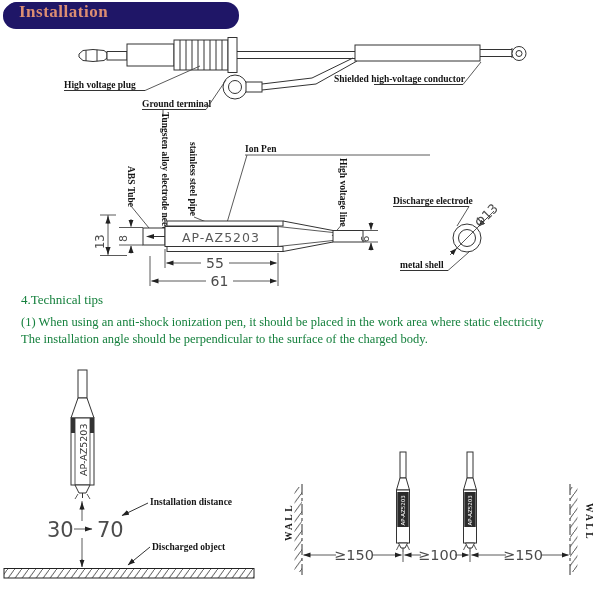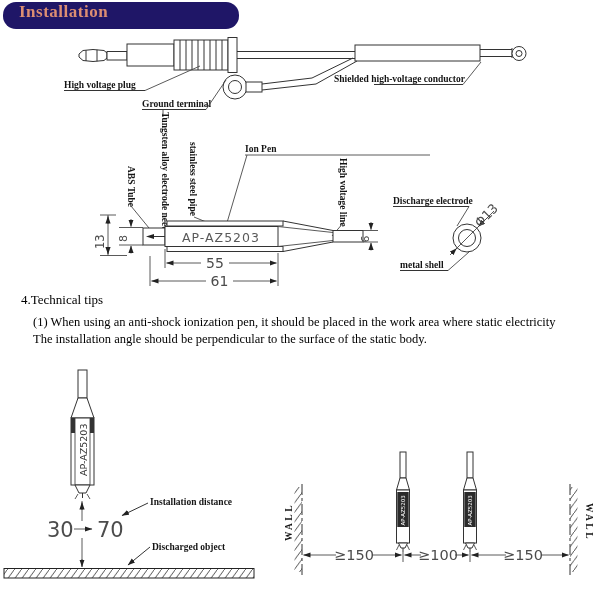--- a/index.html
+++ b/index.html
@@ -1,23 +1,23 @@
 <!DOCTYPE html>
 <html><head>
 <meta charset="utf-8">
 <style>
   html,body{margin:0;padding:0;background:#fff;}
   .page{position:relative;width:600px;height:600px;background:#ffffff;overflow:hidden;
-        font-family:"Liberation Serif",serif;}
+        font-family:"Liberation Serif",serif;border-radius:23px;}
   .banner{position:absolute;left:3px;top:2px;width:236px;height:27px;border-radius:13px;
           box-sizing:border-box;padding-left:16px;line-height:26px;
           font:bold 17px "Liberation Serif",serif;letter-spacing:.5px;}
-  .tips{position:absolute;left:21px;top:292px;width:578px;color:#000000;}
+  .tips{position:absolute;left:21px;top:292px;width:578px;color:#15803d;}
   .tips-heading{font:13px "Liberation Serif",serif;margin:0 0 6px 0;}
-  .tips-line{font:12.5px/17.2px "Liberation Serif",serif;white-space:nowrap;margin-left:12px;}
+  .tips-line{font:12.5px/17.2px "Liberation Serif",serif;white-space:nowrap;}
   svg{position:absolute;left:0;top:0;}
   .ln{fill:#ffffff;stroke:#333;stroke-width:1;}
   .l{stroke:#333;stroke-width:1;fill:none;}
   .thin{stroke:#474747;stroke-width:.9;fill:none;}
   .lbl{font:bold 9.5px "Liberation Serif",serif;fill:#141414;}
   .dim{font-family:"DejaVu Sans",sans-serif;fill:#4c4c4c;}
   .penlbl{font-family:"DejaVu Sans",sans-serif;fill:#5a5a5a;letter-spacing:1px;}
 </style>
 </head>
 <body>
@@ -211,16 +211,16 @@
       <line x1="541" y1="555" x2="568.5" y2="555" class="thin" marker-end="url(#arr)"></line>
       <text x="354" y="560" text-anchor="middle" class="dim" font-size="14.5">≥150</text>
       <text x="438" y="560" text-anchor="middle" class="dim" font-size="14.5">≥100</text>
       <text x="523" y="560" text-anchor="middle" class="dim" font-size="14.5">≥150</text>
     </g>
   </svg>
 
   <div class="tips">
     <div class="tips-heading">4.Technical tips</div>
     <div class="tips-line">(1) When using an anti-shock ionization pen, it should be placed in the work area where static electricity</div>
-    <div class="tips-line">The installation angle should be perpendicular to the surface of the static body.</div>
+    <div class="tips-line">The installation angle should be perpendicular to the surface of the charged body.</div>
   </div>
 
 </div>
 
 </body></html>

